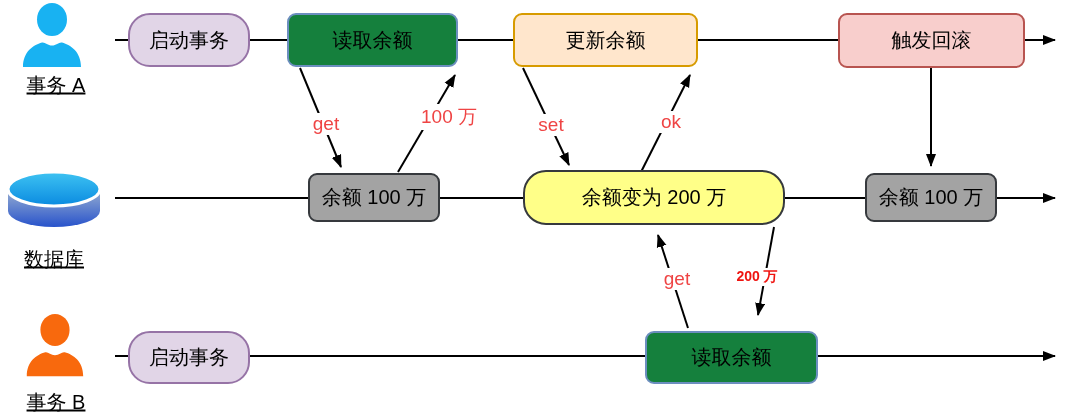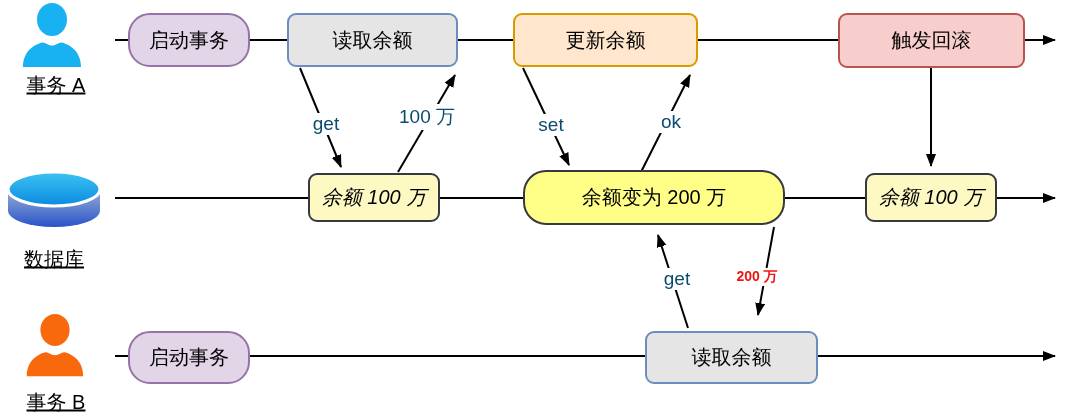--- a/index.html
+++ b/index.html
@@ -14,28 +14,28 @@
   .node{
     position:absolute;
     box-sizing:border-box;
     border:2px solid #000;
     border-radius:9px;
     display:flex;align-items:center;justify-content:center;
     font-size:20px;color:#000;
     white-space:nowrap;
   }
   .purple{background:#E1D5E7;border-color:#9673A6;border-radius:22px;}
-  .blue{background:#e5e5e5;border-color:#6C8EBF;}
+  .blue{background:#15803d;border-color:#6C8EBF;}
   .orange{background:#FFE6CC;border-color:#D79B00;}
   .red-node{background:#F8CECC;border-color:#B85450;}
-  .green{background:#fef9c3;border-color:#36393D;font-style:italic;}
+  .green{background:#a3a3a3;border-color:#36393D;}
   .yellow{background:#FFFF88;border-color:#36393D;border-radius:23px;}
   .edge-label{
     position:absolute;transform:translate(-50%,-50%);
-    font-size:19px;color:#0c4a6e;white-space:nowrap;
+    font-size:19px;color:#ef4444;white-space:nowrap;
     background:#fff;padding:0 2px;
   }
   .edge-label.highlight{color:#EF1410;font-weight:700;font-size:14px;}
   .actor-label{
     position:absolute;transform:translate(-50%,-50%);
     font-size:20px;color:#000;white-space:nowrap;text-decoration:underline;
   }
   .actor-icon{position:absolute;}
 </style>
 </head>
@@ -97,19 +97,19 @@
   <div class="node orange" style="left:513px;top:13px;width:185px;height:54px">更新余额</div>
 
   <div class="node green" style="left:308px;top:173px;width:132px;height:49px">余额 100 万</div>
   <div class="node yellow" style="left:523px;top:170px;width:262px;height:55px">余额变为 200 万</div>
   <div class="node green" style="left:865px;top:173px;width:132px;height:49px">余额 100 万</div>
 
   <div class="node purple" style="left:128px;top:331px;width:122px;height:53px">启动事务</div>
   <div class="node blue" style="left:645px;top:331px;width:173px;height:53px">读取余额</div>
 
   <div class="edge-label" style="left:326px;top:124px">get</div>
-  <div class="edge-label" style="left:427px;top:117px">100 万</div>
+  <div class="edge-label" style="left:449px;top:117px">100 万</div>
   <div class="edge-label" style="left:551px;top:125px">set</div>
   <div class="edge-label" style="left:671px;top:122px">ok</div>
   <div class="edge-label" style="left:677px;top:279px">get</div>
   <div class="edge-label highlight" style="left:757px;top:277px">200 万</div>
 
 </div>
 
 </body></html>

